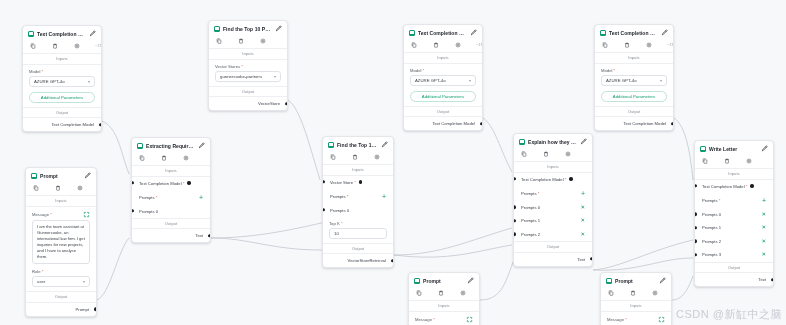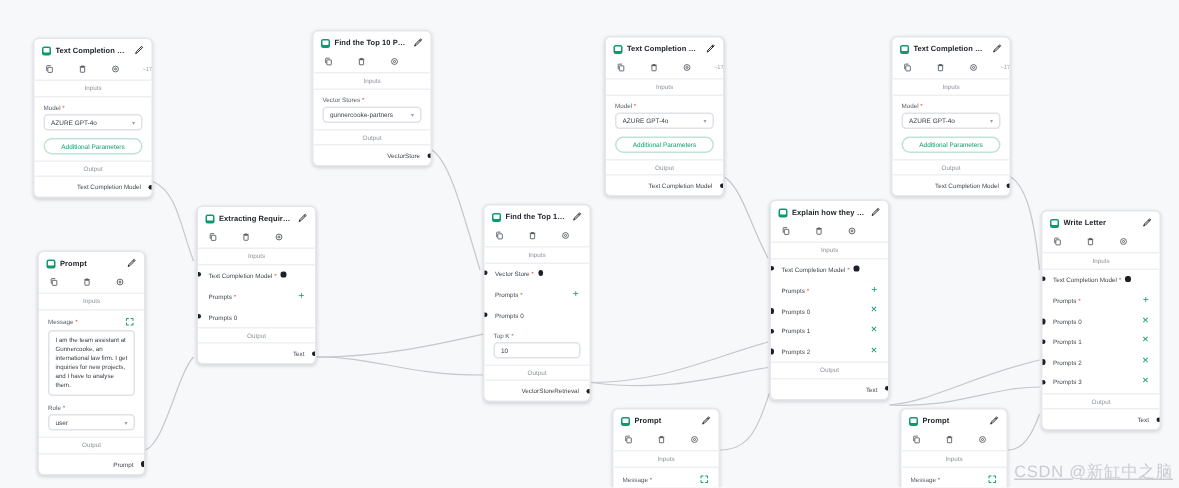--- a/index.html
+++ b/index.html
@@ -117,21 +117,21 @@
   .x-icon { color: #0e9a6e; font-size: 5.5px; line-height: 1; }
 
   .expand-icon { width: 7px; height: 7px; }
   .expand-icon svg { display: block; width: 7px; height: 7px; }
   .label-row { display: flex; align-items: center; }
   .label-row .field-label { flex: 1 1 auto; margin-bottom: 0; }
 
   .watermark {
     position: absolute; right: 4px; bottom: 3px;
     font-size: 11px; color: #c9ccd2; letter-spacing: .5px;
-    white-space: nowrap; font-family: "Liberation Sans", sans-serif; text-decoration: underline;
+    white-space: nowrap; font-family: "Liberation Sans", sans-serif;
   }
 </style>
 </head>
 <body>
 
 <div id="canvas">
 
   <svg id="edges">
       <path d="M 102 121 C 118 128, 120 150, 129 174" fill="none" stroke="#c3c7ce" stroke-width="0.8"></path>
       <path d="M 97 300 C 110 295, 118 250, 129 238" fill="none" stroke="#c3c7ce" stroke-width="0.8"></path>

